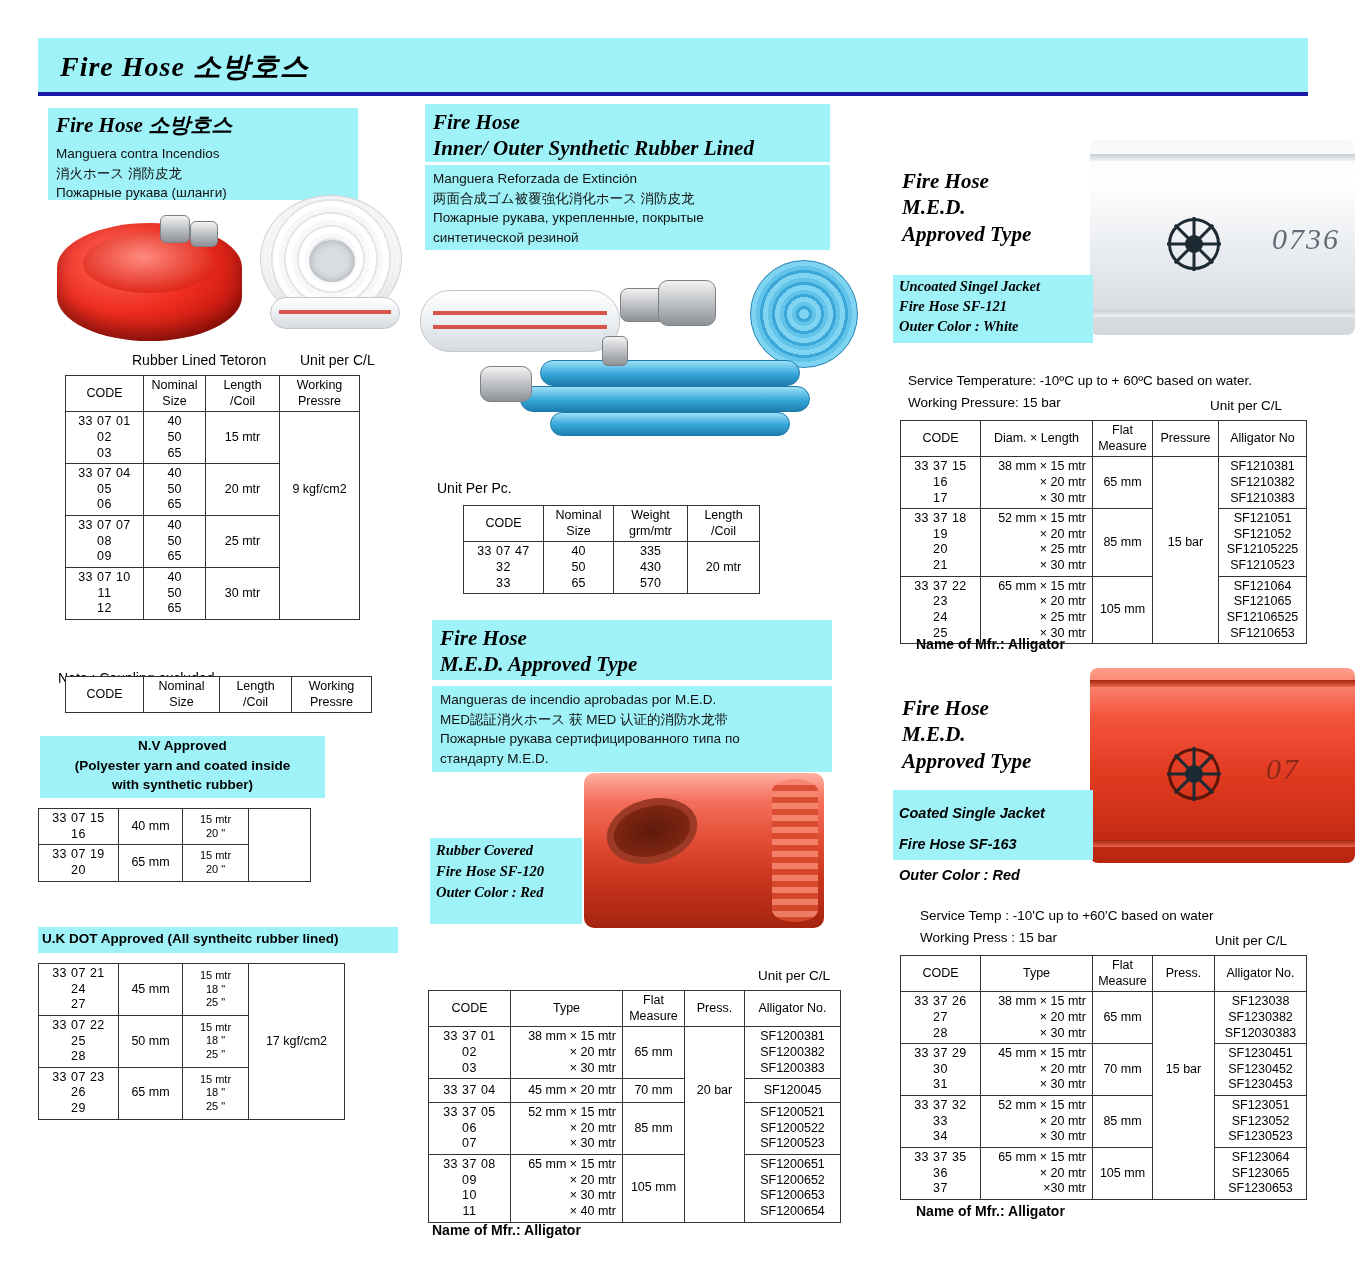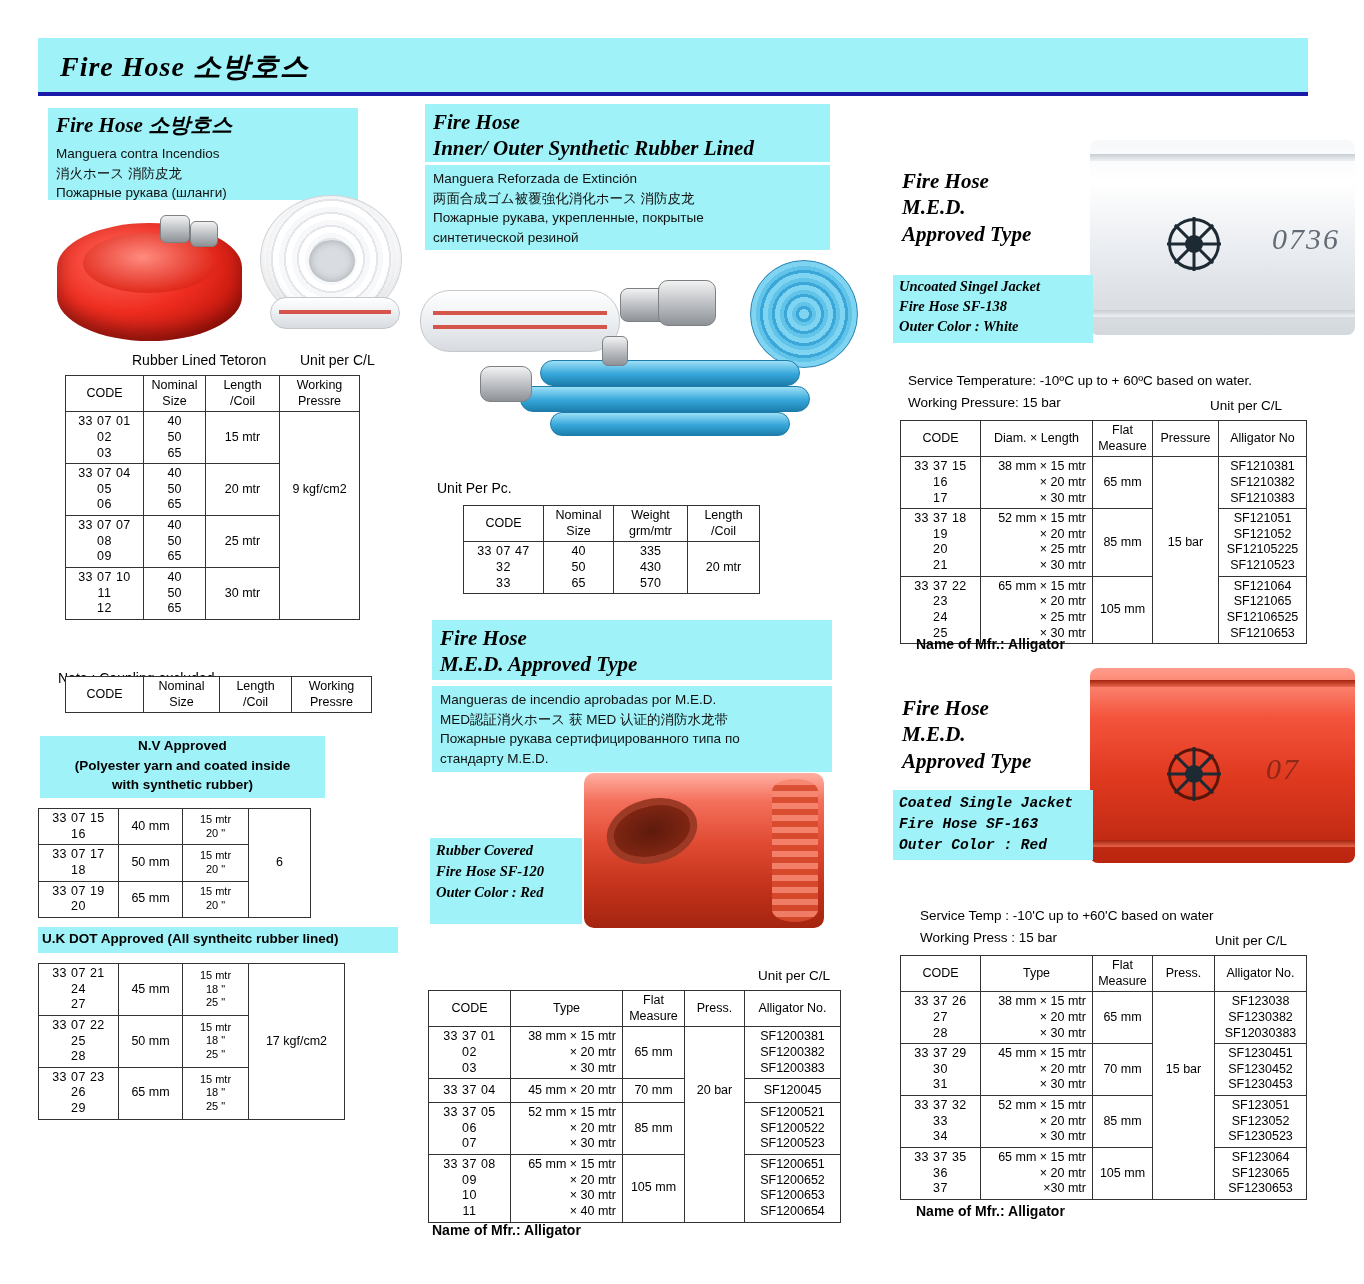--- a/index.html
+++ b/index.html
@@ -114,21 +114,21 @@
   #sf121-box div { font-weight: bold; font-size: 14.5px; padding: 3px 6px 0 6px; font-family:"Liberation Serif", serif; font-style: italic; }
 
   #c3-svc { position: absolute; left: 908px; top: 370px; font-size: 13.5px; line-height: 1.6; }
   #c3-unit { position: absolute; left: 1210px; top: 398px; font-size: 13.5px; }
   #tbl7 { position: absolute; left: 900px; top: 420px; }
   #c3-mfr { position: absolute; left: 916px; top: 636px; font-size: 14px; font-weight: bold; }
 
   #c3-title2 { position: absolute; left: 902px; top: 695px; }
   #hose-red3 { position: absolute; left: 1090px; top: 668px; width: 265px; height: 195px; }
   #sf123-box { position: absolute; left: 893px; top: 790px; width: 200px; height: 70px; }
-  #sf123-box div { font-weight: bold; font-size: 14.5px; padding: 5px 6px 0 6px; font-family:Liberation Mono, monospace; font-style: italic; }
+  #sf123-box div { font-weight: bold; font-size: 14.5px; padding: 15px 6px 0 6px; font-family:Liberation Sans, sans-serif; font-style: italic; }
 
   #c3-svc2 { position: absolute; left: 920px; top: 905px; font-size: 13.5px; line-height: 1.6; }
   #c3-unit2 { position: absolute; left: 1215px; top: 933px; font-size: 13.5px; }
   #tbl8 { position: absolute; left: 900px; top: 955px; }
   #c3-mfr2 { position: absolute; left: 916px; top: 1203px; font-size: 14px; font-weight: bold; }
 
   
   .coil-red {
     position: absolute; width: 185px; height: 118px; left: 5px; top: 18px;
     background: radial-gradient(ellipse at 35% 32%, #ff6a60 0%, #ef2d20 45%, #c2160c 80%, #8e0f07 100%);
@@ -342,28 +342,20 @@
 
   <table class="spec" id="tbl3">
     <tbody>
         <tr>
       <td class="code" style="width:80px;height:34px">33 07 15
 16</td>
       <td style="width:64px">40 mm</td>
       <td style="width:66px;white-space:pre-line;font-size:11px">15 mtr
 20   "</td>
       <td style="width:62px" class="nobot"></td>
-    </tr>
-    <tr>
-      <td class="code" style="height:34px">33 07 17
-18</td>
-      <td>50 mm</td>
-      <td style="white-space:pre-line;font-size:11px">15 mtr
-20   "</td>
-      <td class="nobot notop">6</td>
     </tr>
     <tr>
       <td class="code" style="height:34px">33 07 19
 20</td>
       <td>65 mm</td>
       <td style="white-space:pre-line;font-size:11px">15 mtr
 20   "</td>
       <td class="notop"></td>
     </tr>
   </tbody>
@@ -564,21 +556,21 @@
     <div class="wheel" style="left:78px; top:78px;">
         <i></i>
         <i></i>
         <u></u>
       </div>
     <div class="code0736" style="left:182px; top:82px;">0736</div>
   </div>
 
   <div id="sf121-box" class="cyan">
     <div>Uncoated Singel Jacket</div>
-    <div>Fire Hose SF-138</div>
+    <div>Fire Hose SF-121</div>
     <div>Outer Color : White</div>
   </div>
 
   <div id="c3-svc" style="white-space:pre-line">Service Temperature:  -10ºC up to + 60ºC based on water.
 Working Pressure:  15 bar</div>
   <div id="c3-unit">Unit per C/L</div>
 
   <table class="spec" id="tbl7">
     <tbody>
         <tr>

